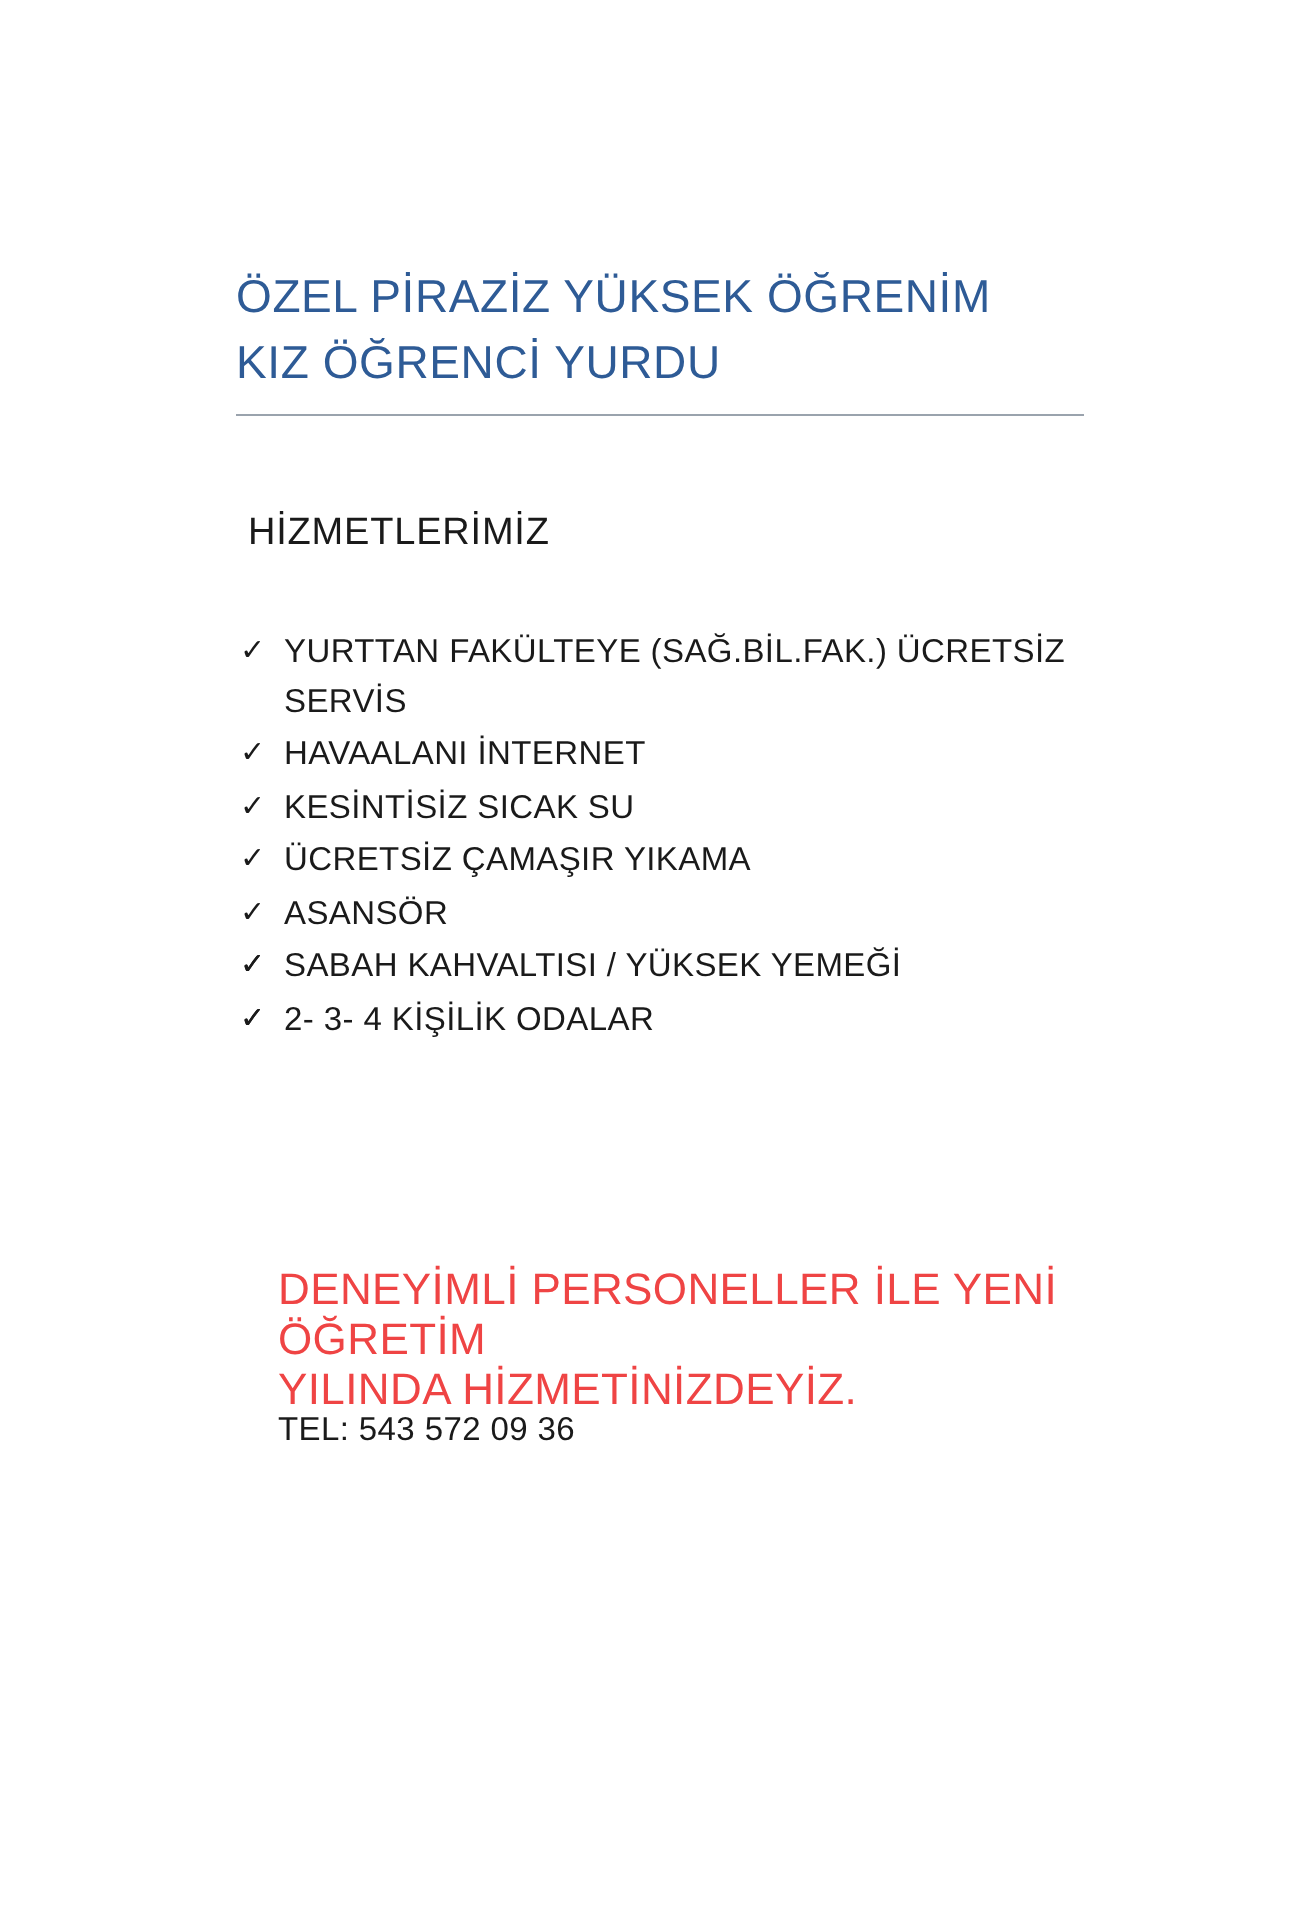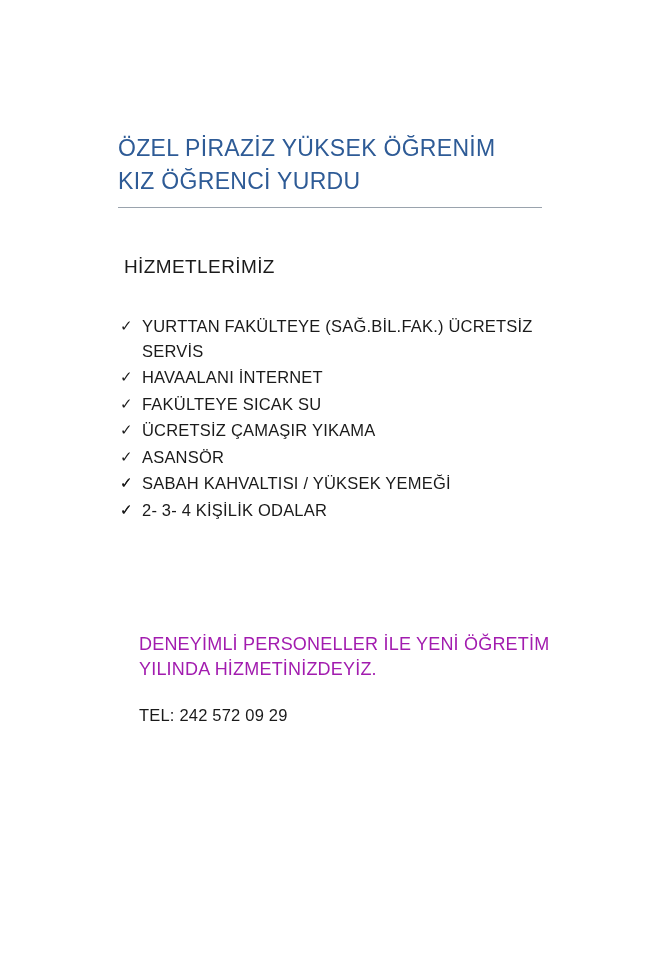--- a/index.html
+++ b/index.html
@@ -85,24 +85,24 @@
     line-height: 24.5px;
     color: #1a1a1a;
   }
 
   
   .closing {
     position: absolute;
     left: 139px;
     top: 632px;
     width: 450px;
-    font-size: 18px;
+    font-size: 22px;
     line-height: 25px;
     letter-spacing: 0.2px;
-    color: #a21caf;
+    color: #ef4444;
   }
   .closing .line2 { display: block; }
 
   
   .phone {
     position: absolute;
     left: 139px;
     top: 706px;
     font-size: 16.5px;
     letter-spacing: 0.2px;
@@ -126,21 +126,21 @@
     <li>
       <span class="check-icon">✓</span>
       <span>YURTTAN FAKÜLTEYE (SAĞ.BİL.FAK.) ÜCRETSİZ SERVİS</span>
     </li>
     <li>
       <span class="check-icon">✓</span>
       <span>HAVAALANI İNTERNET</span>
     </li>
     <li>
       <span class="check-icon">✓</span>
-      <span>FAKÜLTEYE SICAK SU</span>
+      <span>KESİNTİSİZ SICAK SU</span>
     </li>
     <li>
       <span class="check-icon">✓</span>
       <span>ÜCRETSİZ ÇAMAŞIR YIKAMA</span>
     </li>
     <li>
       <span class="check-icon">✓</span>
       <span>ASANSÖR</span>
     </li>
     <li>
@@ -157,15 +157,15 @@
       <span class="check-icon">✓</span>
       <span>2- 3- 4 KİŞİLİK ODALAR</span>
     </li>
   </ul>
 
   <div class="closing">
     <span>DENEYİMLİ PERSONELLER İLE YENİ ÖĞRETİM</span>
     <span class="line2">YILINDA HİZMETİNİZDEYİZ.</span>
   </div>
 
-  <div class="phone">TEL: 242 572 09 29</div>
+  <div class="phone">TEL: 543 572 09 36</div>
 
 </div>
 
 </body></html>

